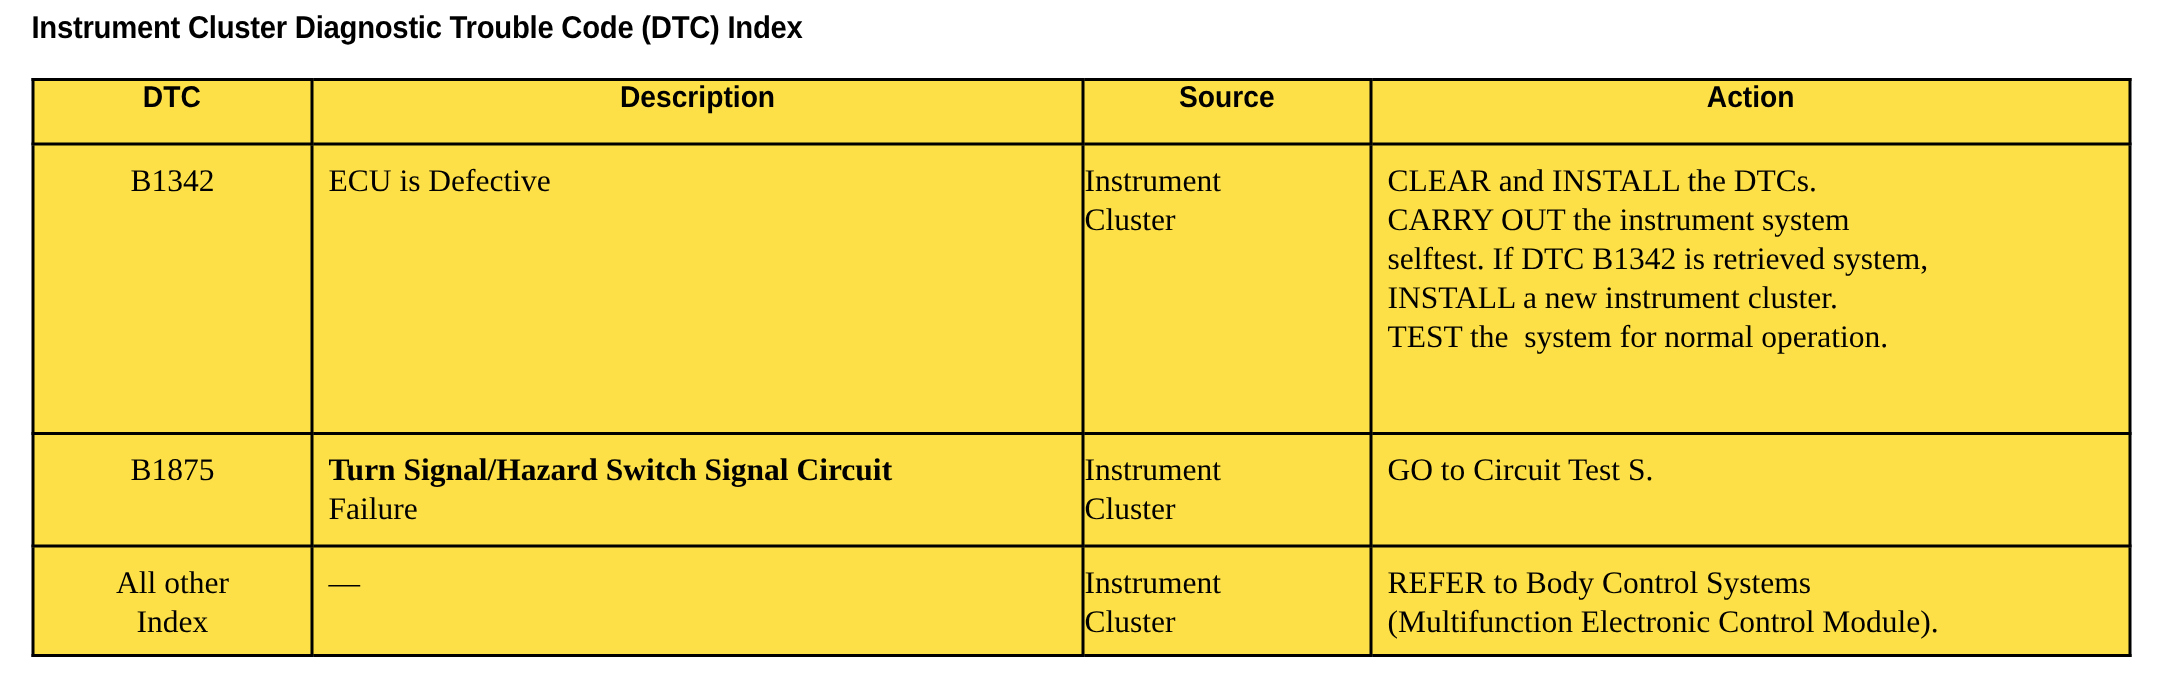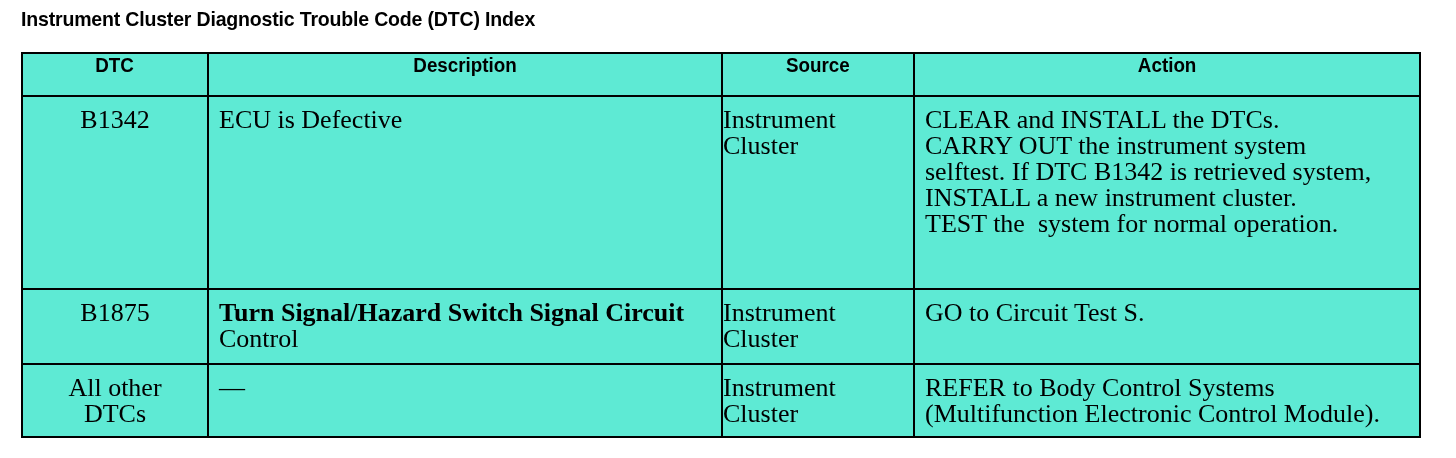--- a/index.html
+++ b/index.html
@@ -39,21 +39,21 @@
     top: 52px;
     width: 1398px;
     border-collapse: collapse;
     table-layout: fixed;
   }
   #dtc-table td,
   #dtc-table th {
     border: 2px solid #000000;
     padding: 0;
     vertical-align: top;
-    background: #5eead4;
+    background: #fde047;
   }
 
   
   .col-dtc   { width: 186px; }
   .col-desc  { width: 514px; }
   .col-src   { width: 192px; }
   .col-act   { width: 506px; }
 
   
   thead th {
@@ -65,21 +65,21 @@
     font-size: 20px;
     line-height: 22px;
   }
   thead th .hdr-inner {
     display: inline-block;
     transform: scaleX(0.94);
   }
 
   
   tbody td {
-    font-size: 26px;
+    font-size: 21px;
     line-height: 26px;
     margin-left: 46px;
   }
   .cell-pad {
     padding: 10px 8px 8px 10px;
   }
   .c-dtc {
     text-align: center;
   }
   .c-dtc .cell-pad {
@@ -163,41 +163,41 @@
       </td>
     </tr>
 
     <tr class="row-2">
       <td class="c-dtc">
         <div class="cell-pad">B1875</div>
       </td>
       <td class="c-desc">
         <div class="cell-pad">
           <div class="justified">Turn Signal/Hazard Switch Signal Circuit</div>
-          <div>Control</div>
+          <div>Failure</div>
         </div>
       </td>
       <td class="c-src">
         <div class="cell-pad">
           <div>Instrument</div>
           <div>Cluster</div>
         </div>
       </td>
       <td class="c-act">
         <div class="cell-pad">
           <div class="nowrap-line">GO to Circuit Test S.</div>
         </div>
       </td>
     </tr>
 
     <tr class="row-3">
       <td class="c-dtc">
         <div class="cell-pad">
           <div>All other</div>
-          <div>DTCs</div>
+          <div>Index</div>
         </div>
       </td>
       <td class="c-desc">
         <div class="cell-pad">—</div>
       </td>
       <td class="c-src">
         <div class="cell-pad">
           <div>Instrument</div>
           <div>Cluster</div>
         </div>

